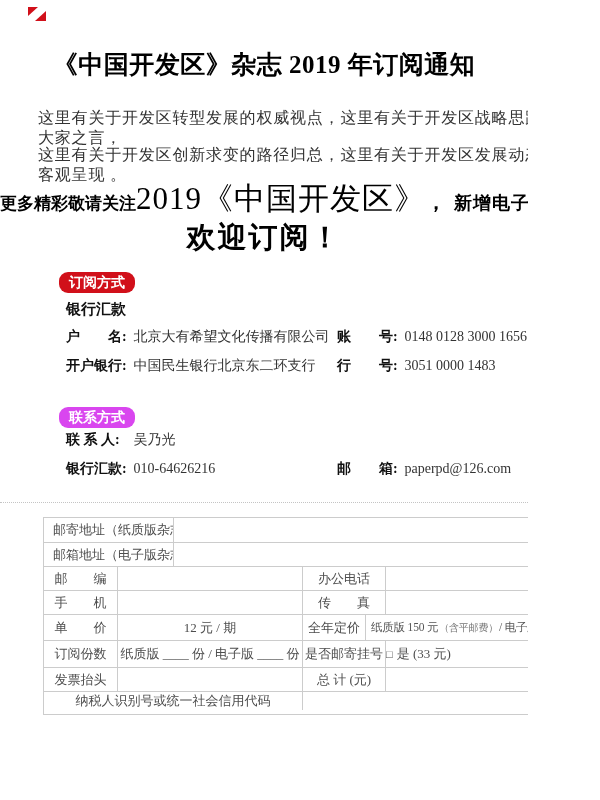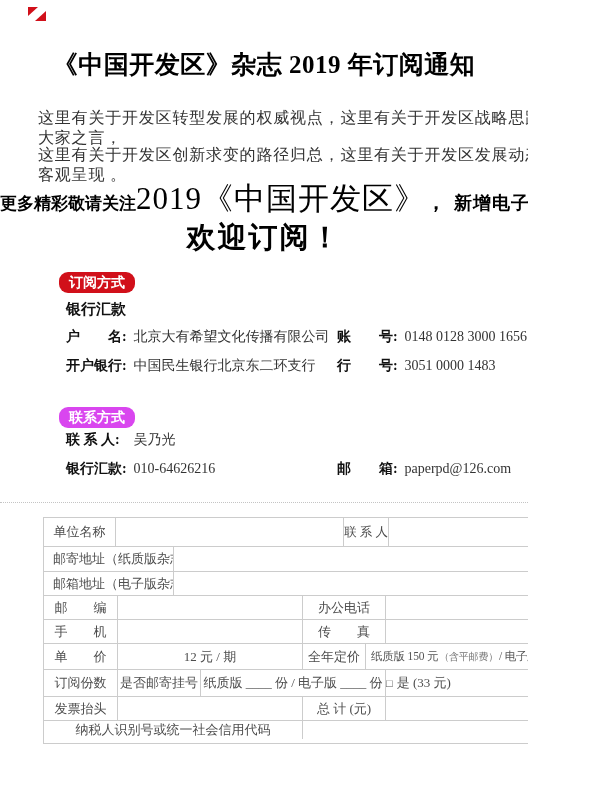--- a/index.html
+++ b/index.html
@@ -110,26 +110,20 @@
     <div class="col-r">
       <span class="lbl">邮　　箱:</span>
       <span class="val">paperpd@126.com</span>
     </div>
   </div>
 
   <div class="abs divider"></div>
 
   <div class="abs form-table">
 
-    <div class="tr" style="height:29px">
-      <div class="td c" style="width:72px">单位名称</div>
-      <div class="td" style="width:228px"></div>
-      <div class="td c sm" style="width:45px">联 系 人</div>
-      <div class="td" style="width:163px"></div>
-    </div>
 
     <div class="tr" style="height:25px">
       <div class="td pl" style="width:130px">邮寄地址（纸质版杂志）</div>
       <div class="td" style="width:378px"></div>
     </div>
 
     <div class="tr" style="height:24px">
       <div class="td pl" style="width:130px">邮箱地址（电子版杂志）</div>
       <div class="td" style="width:378px"></div>
     </div>
@@ -154,22 +148,22 @@
       <div class="td c" style="width:63px">全年定价</div>
       <div class="td price-cell" style="width:186px">
           <span>纸质版 150 元</span>
           <span class="price-note">（含平邮费）</span>
           <span> / 电子版 120 元</span>
         </div>
     </div>
 
     <div class="tr" style="height:27px">
       <div class="td c" style="width:74px">订阅份数</div>
+      <div class="td c" style="width:185px">纸质版 ____ 份 / 电子版 ____ 份</div>
       <div class="td c" style="width:83px">是否邮寄挂号</div>
-      <div class="td c" style="width:185px">纸质版 ____ 份 / 电子版 ____ 份</div>
       <div class="td chk-cell" style="width:166px">
         <span><span class="chk">□</span><span>是 (33 元)</span></span>
         <span><span class="chk">□</span><span>否</span></span>
       </div>
     </div>
 
     <div class="tr" style="height:24px">
       <div class="td c" style="width:74px">发票抬头</div>
       <div class="td" style="width:185px"></div>
       <div class="td c" style="width:83px">总 计 (元)</div>

